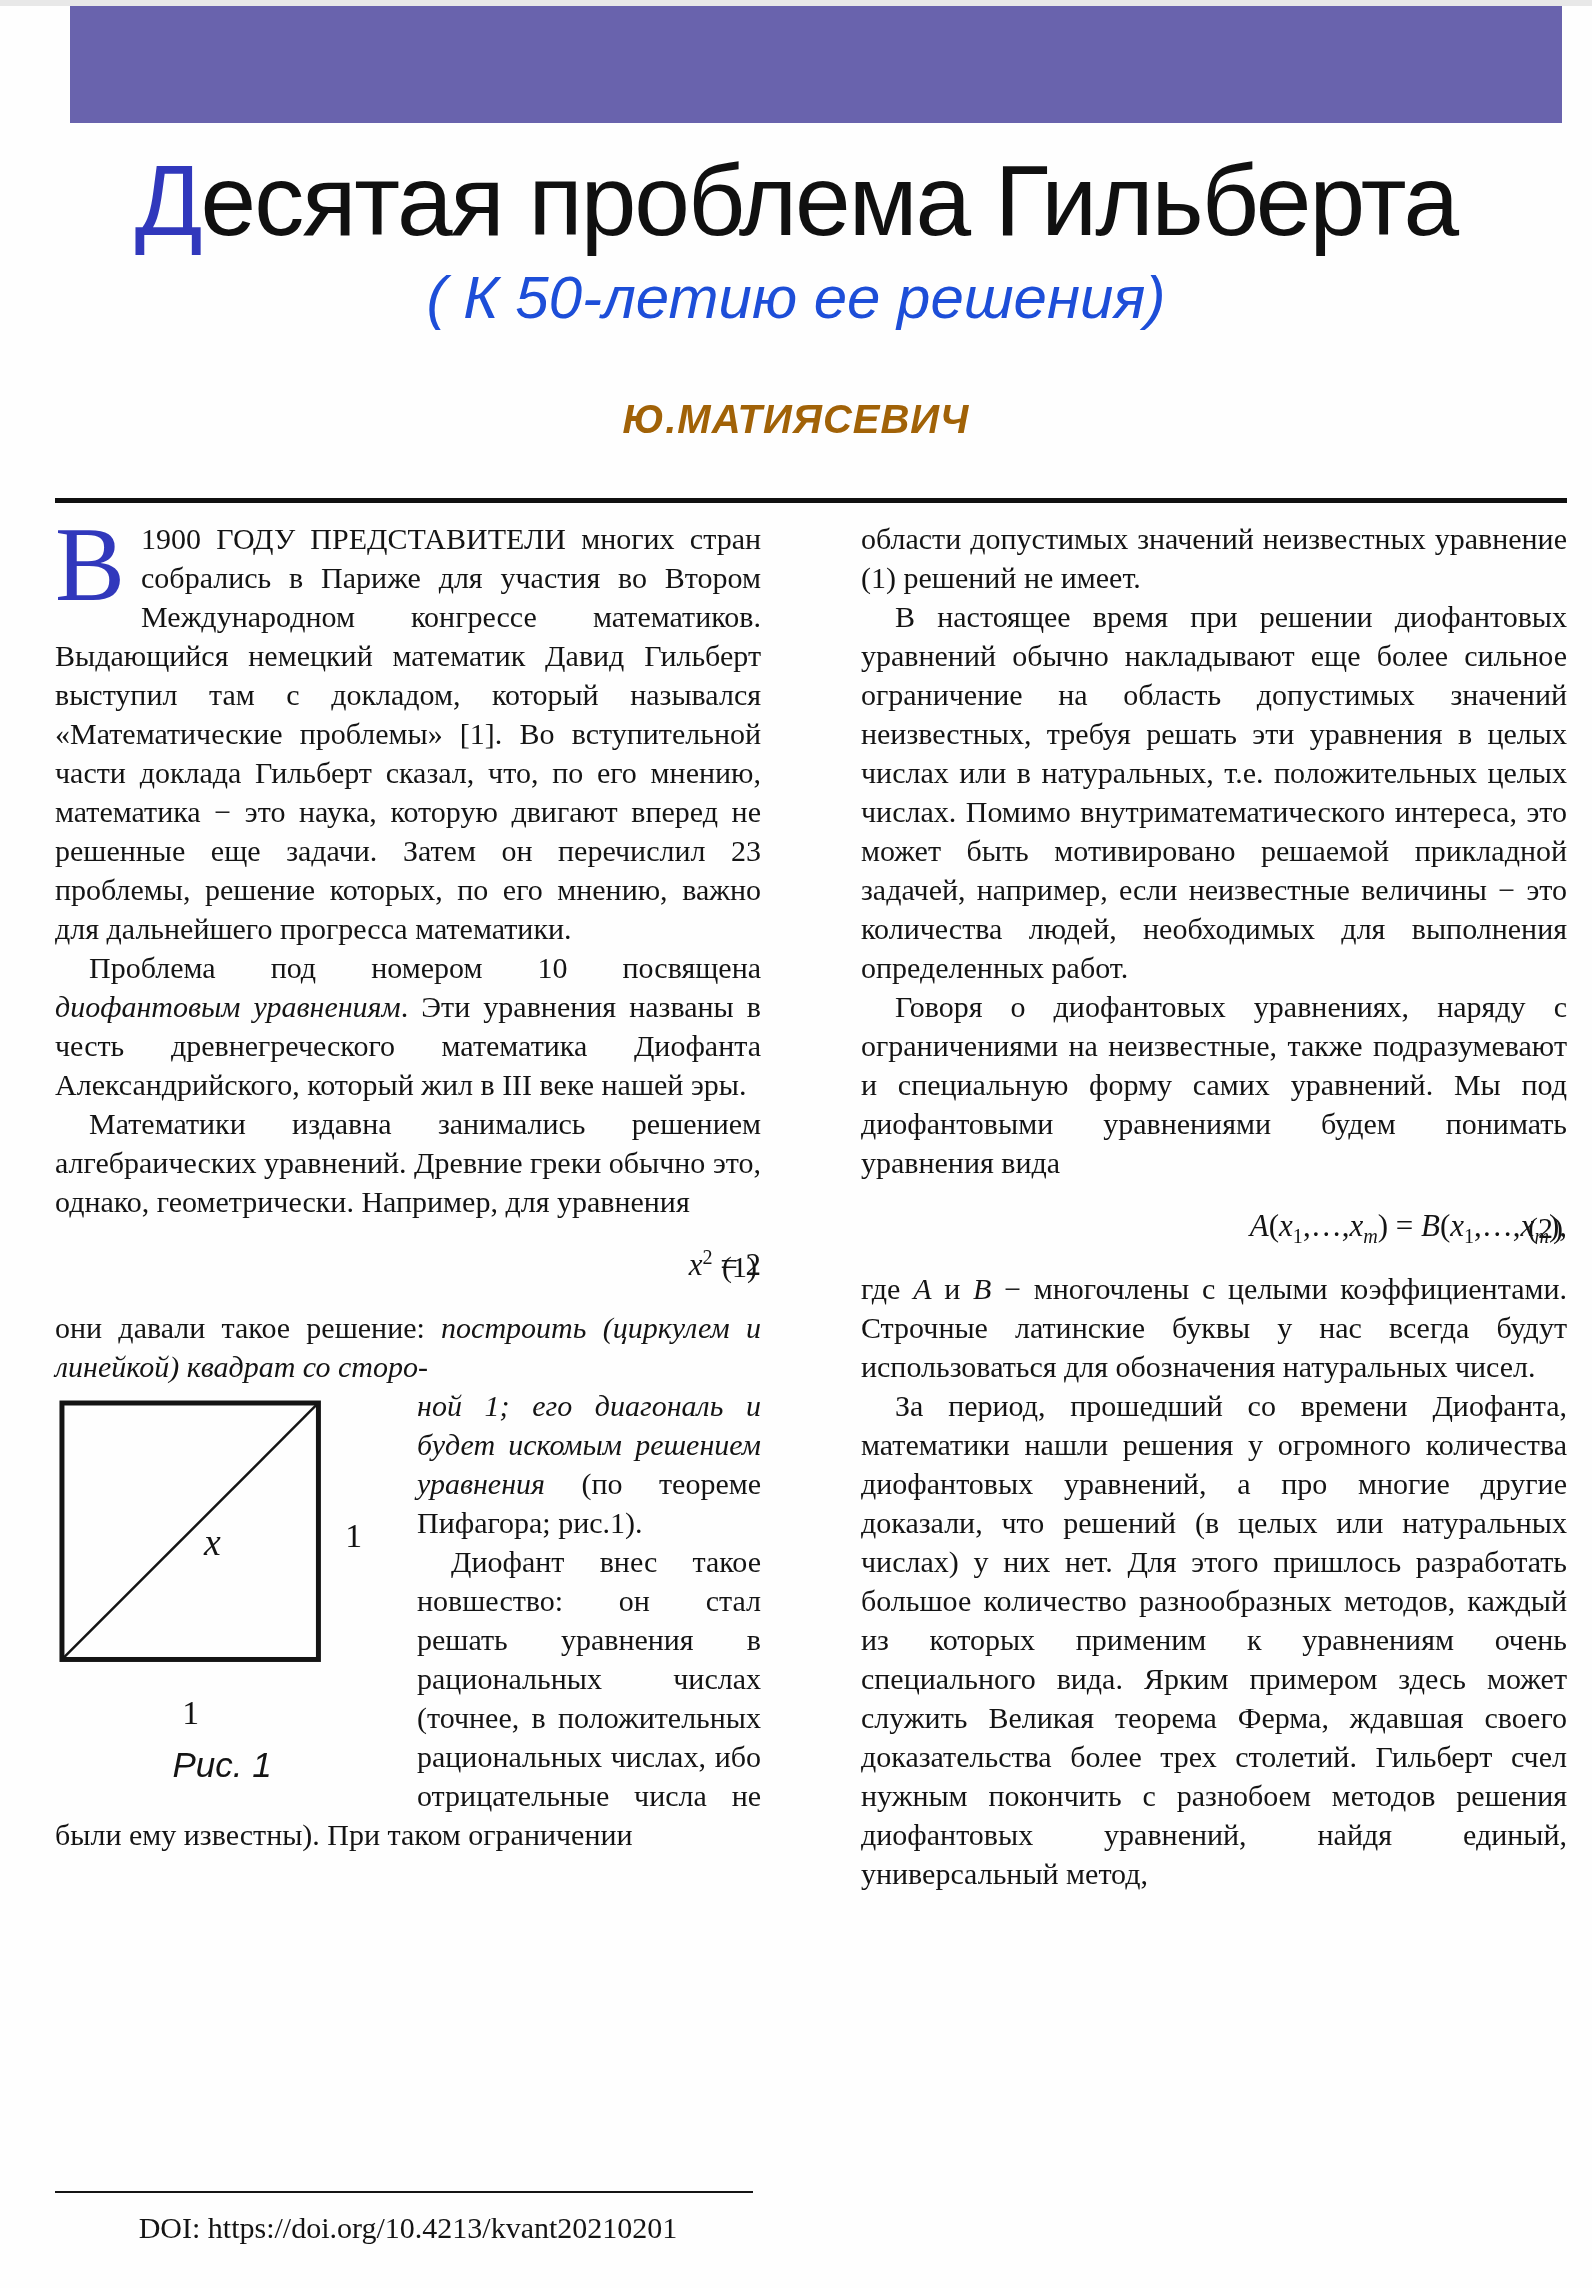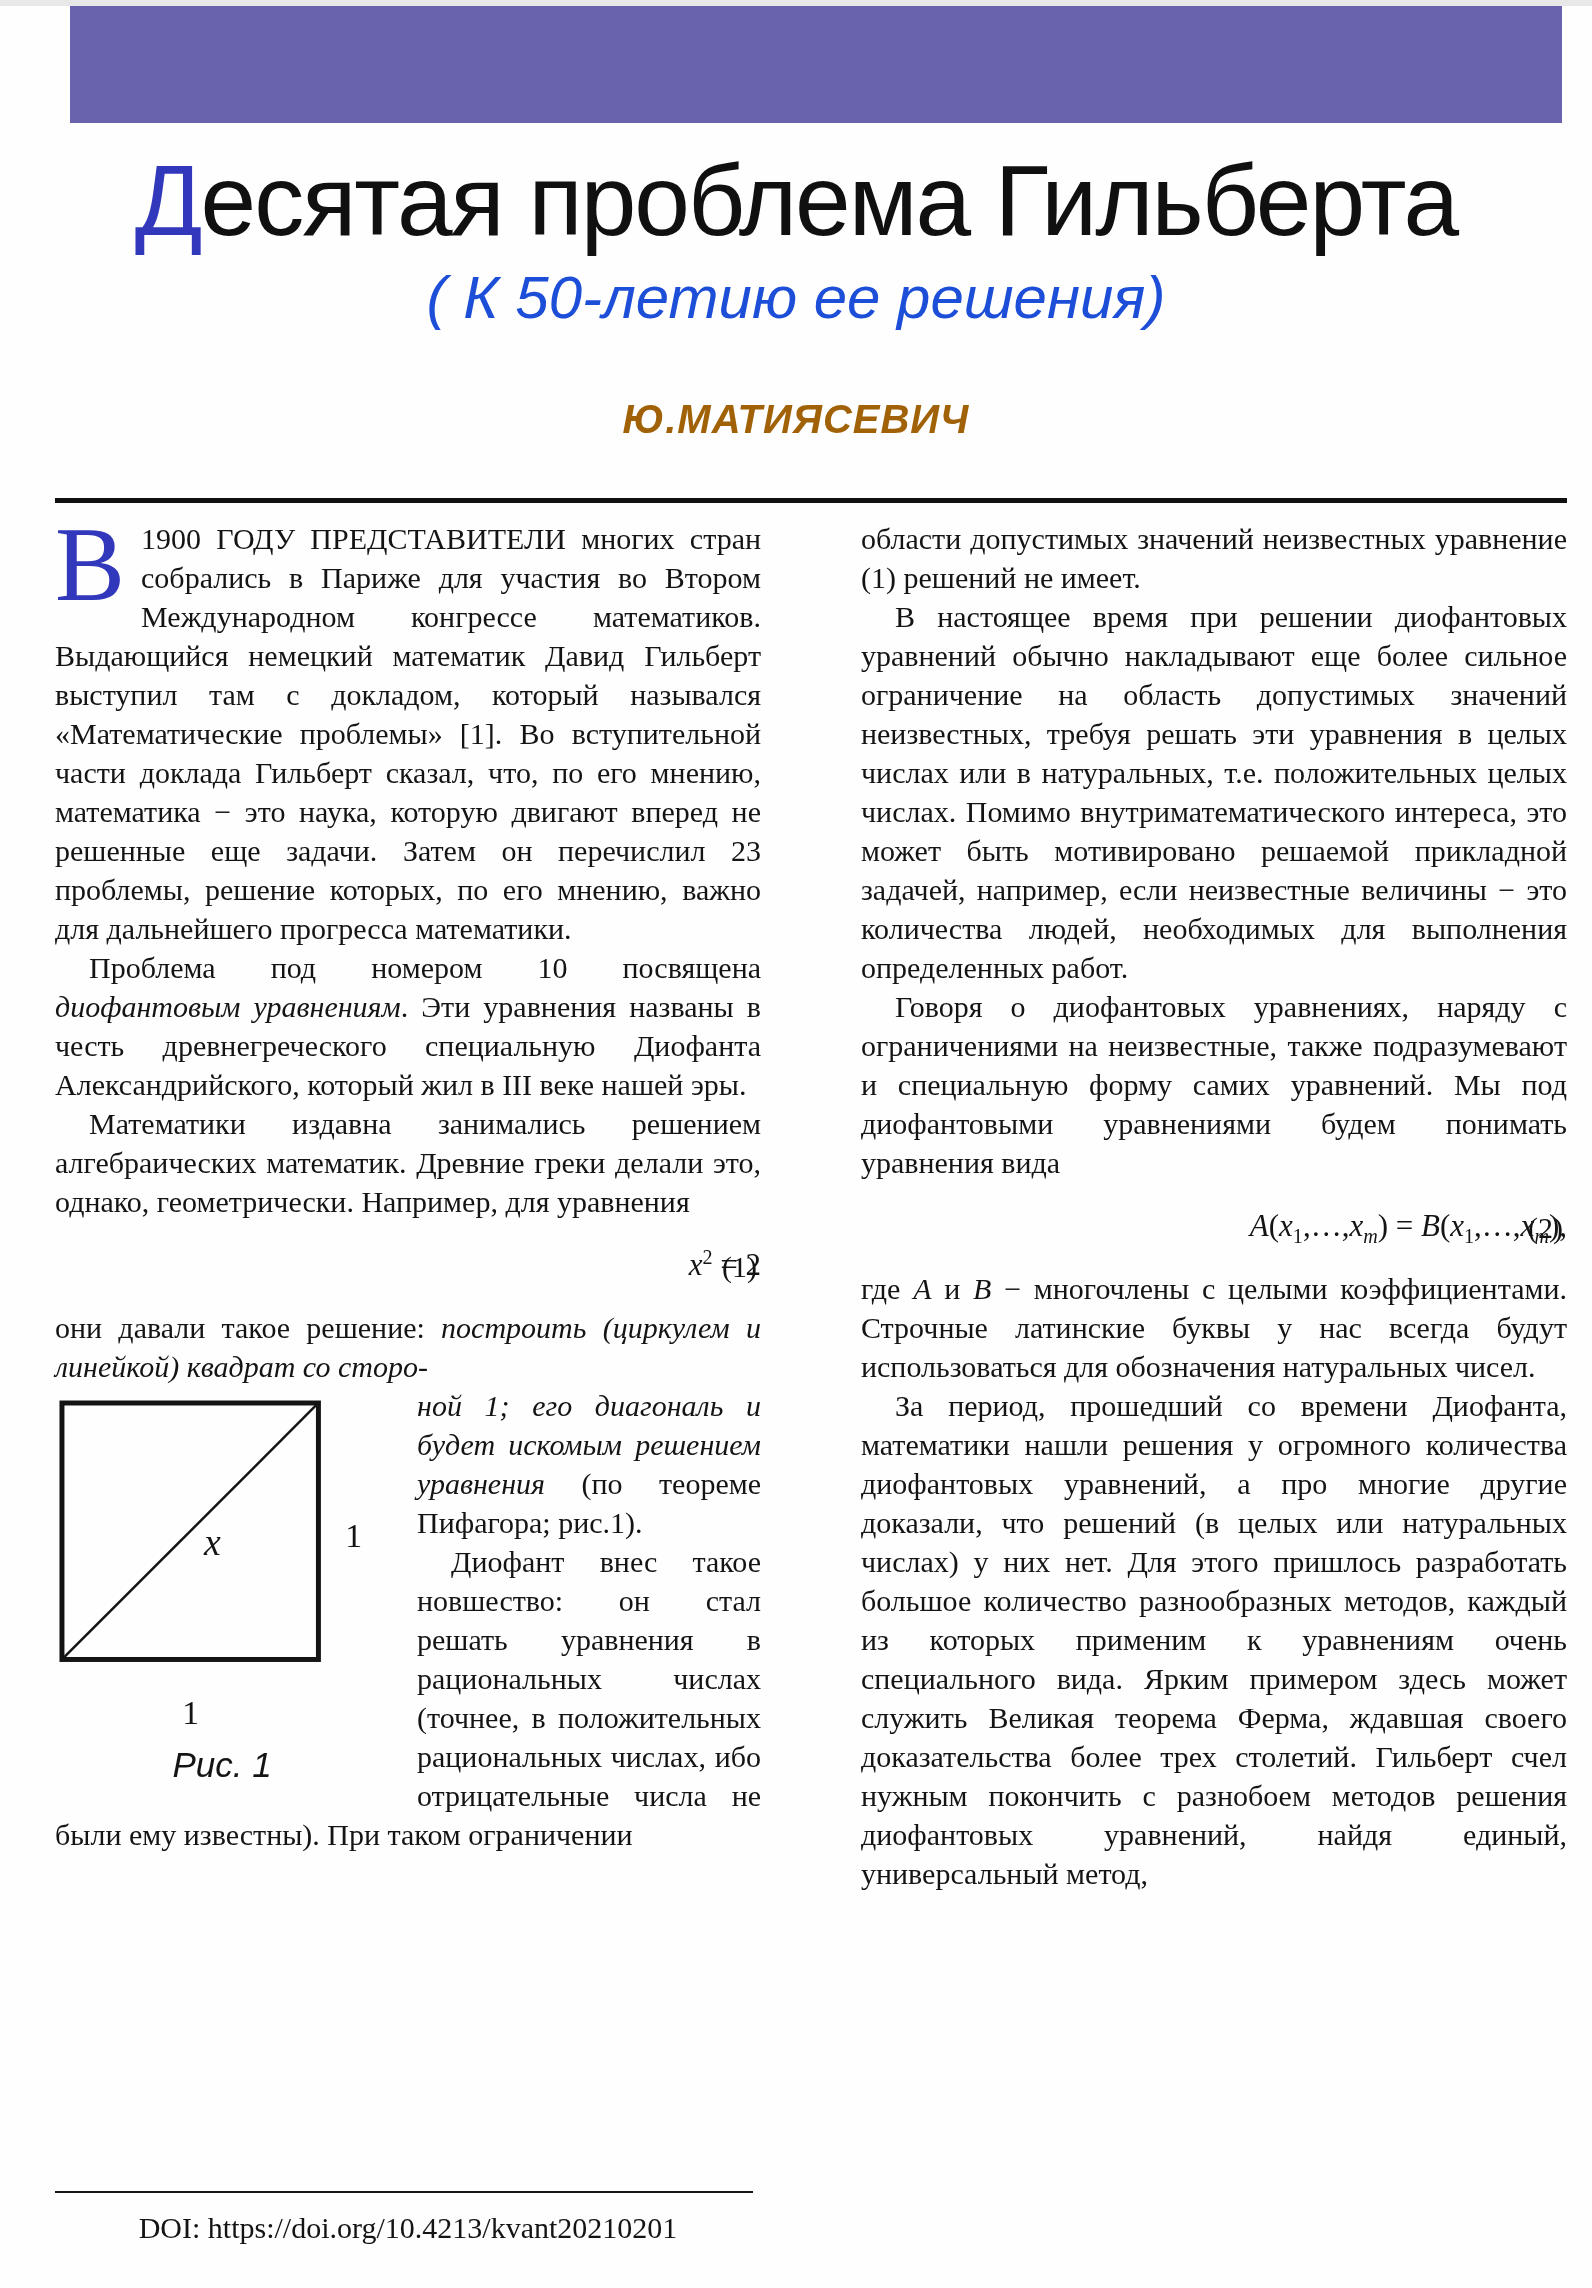--- a/index.html
+++ b/index.html
@@ -84,22 +84,22 @@
     <div class="page-subtitle">( К 50-летию ее решения)</div>
     <div class="author-line">Ю.МАТИЯСЕВИЧ</div>
   </div>
 
   <div class="rule-thick"></div>
 
   <div class="columns">
 
     <div class="col">
       <p class="body-p"><span class="dropcap" style="color: rgb(49, 56, 188);">В</span><span><span>1900 ГОДУ ПРЕДСТАВИТЕЛИ многих стран собрались в Париже для участия во Втором Международном конгрессе математиков. Выдающийся немецкий математик Давид Гильберт выступил там с докладом, который назывался «Математические проблемы» [1]. Во вступительной части доклада Гильберт сказал, что, по его мнению, математика − это наука, которую двигают вперед не решенные еще задачи. Затем он перечислил 23 проблемы, решение которых, по его мнению, важно для дальнейшего прогресса математики.</span></span></p>
-      <p class="body-p indent"><span>Проблема под номером 10 посвящена </span><span class="it">диофантовым уравнениям</span><span>. Эти уравнения названы в честь древнегреческого специальную Диофанта Александрийского, который жил в III веке нашей эры.</span></p>
-      <p class="body-p indent"><span>Математики издавна занимались решением алгебраических математик. Древние греки делали это, однако, геометрически. Например, для уравнения</span></p>
+      <p class="body-p indent"><span>Проблема под номером 10 посвящена </span><span class="it">диофантовым уравнениям</span><span>. Эти уравнения названы в честь древнегреческого математика Диофанта Александрийского, который жил в III веке нашей эры.</span></p>
+      <p class="body-p indent"><span>Математики издавна занимались решением алгебраических уравнений. Древние греки обычно это, однако, геометрически. Например, для уравнения</span></p>
 
       <div class="eq-row">
         <span class="eq-body"><span class="it">x</span><span class="sup">2</span><span> = 2</span></span>
         <span class="eq-label">(1)</span>
       </div>
 
       <p class="body-p"><span>они давали такое решение: </span><span class="it">построить (циркулем и линейкой) квадрат со сторо-</span></p>
 
       <div>
         <div class="figure-float">

